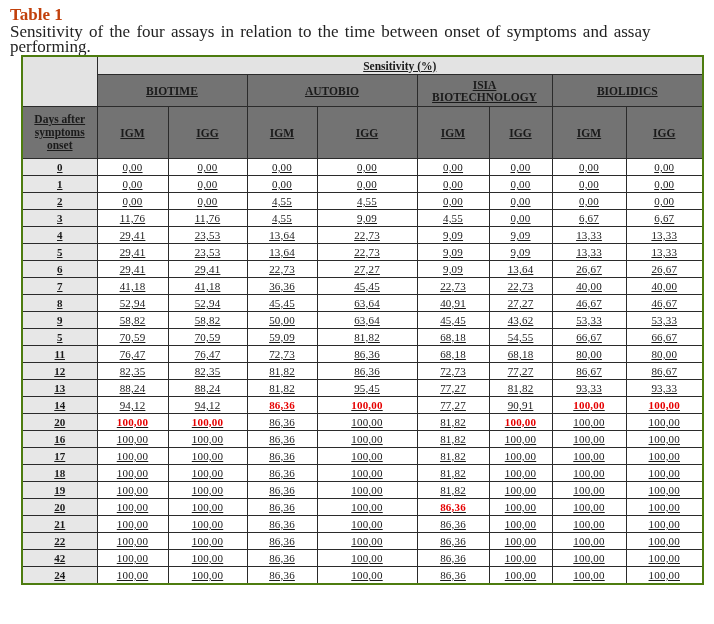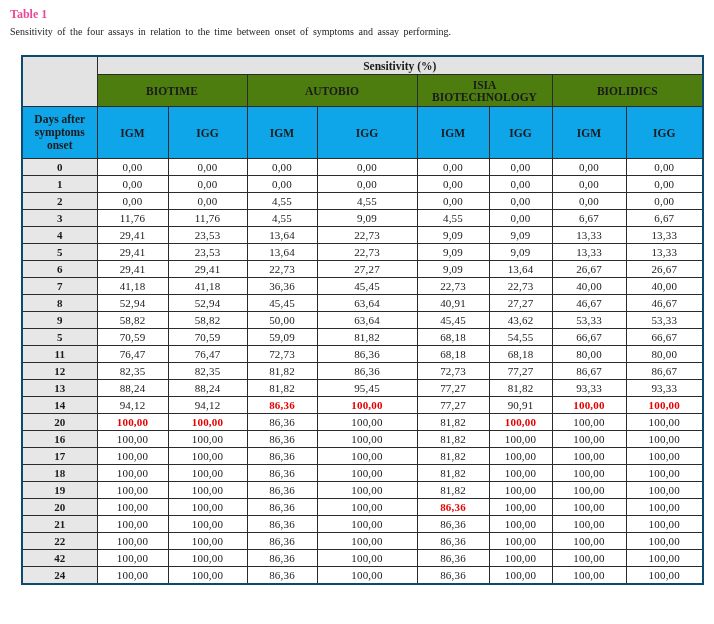--- a/index.html
+++ b/index.html
@@ -19,26 +19,26 @@
     background: #ffffff;
   }
   .title-block {
     position: absolute;
     left: 10px;
     top: 7px;
     width: 690px;
   }
   .table-title {
     font-weight: bold;
-    font-size: 12px;
+    font-size: 17px;
     line-height: 15px;
-    color: #ec4899;
+    color: #c2410c;
   }
   .table-caption {
-    font-size: 10px;
+    font-size: 17px;
     line-height: 15px;
     margin-top: 2px;
     word-spacing: 2px;
     color: #222;
   }
   table.sens {
     position: absolute;
     left: 21px;
     top: 55px;
     border-collapse: collapse;
@@ -47,25 +47,26 @@
     font-size: 11px;
   }
   table.sens th, table.sens td {
     border: 1px solid #2b2b2b;
     text-align: center;
     vertical-align: middle;
     padding: 0 2px;
     overflow: hidden;
   }
   table.sens {
-    border: 2px solid #0c4a6e;
+    border: 2px solid #4d7c0f;
+    text-decoration: underline;
   }
   tr.hdr-sens th { height: 17px; background: #e3e3e3; font-size: 11.5px; font-weight: bold; }
-  tr.hdr-assay th { height: 31px; background: #4d7c0f; font-size: 11.5px; font-weight: bold; }
-  tr.hdr-sub th { height: 51px; background: #0ea5e9; font-size: 11.5px; font-weight: bold; }
+  tr.hdr-assay th { height: 31px; background: #737373; font-size: 11.5px; font-weight: bold; }
+  tr.hdr-sub th { height: 51px; background: #737373; font-size: 11.5px; font-weight: bold; }
   th.corner { background: #ffffff; }
   th.day-head {
     background: #e3e3e3;
     font-weight: bold;
     font-size: 11.5px;
     line-height: 13px;
     padding: 0 3px;
   }
   tbody th.day {
     background: #e7e7e7;

